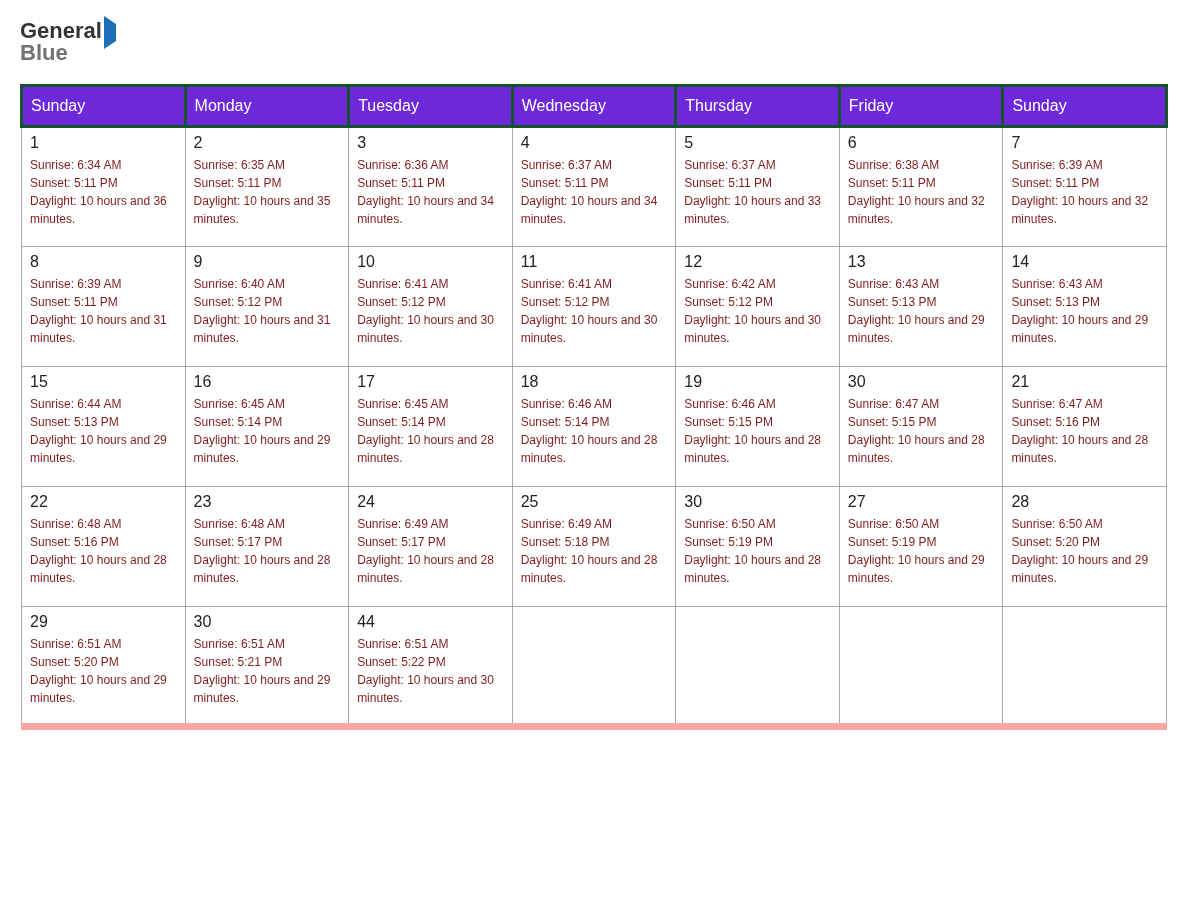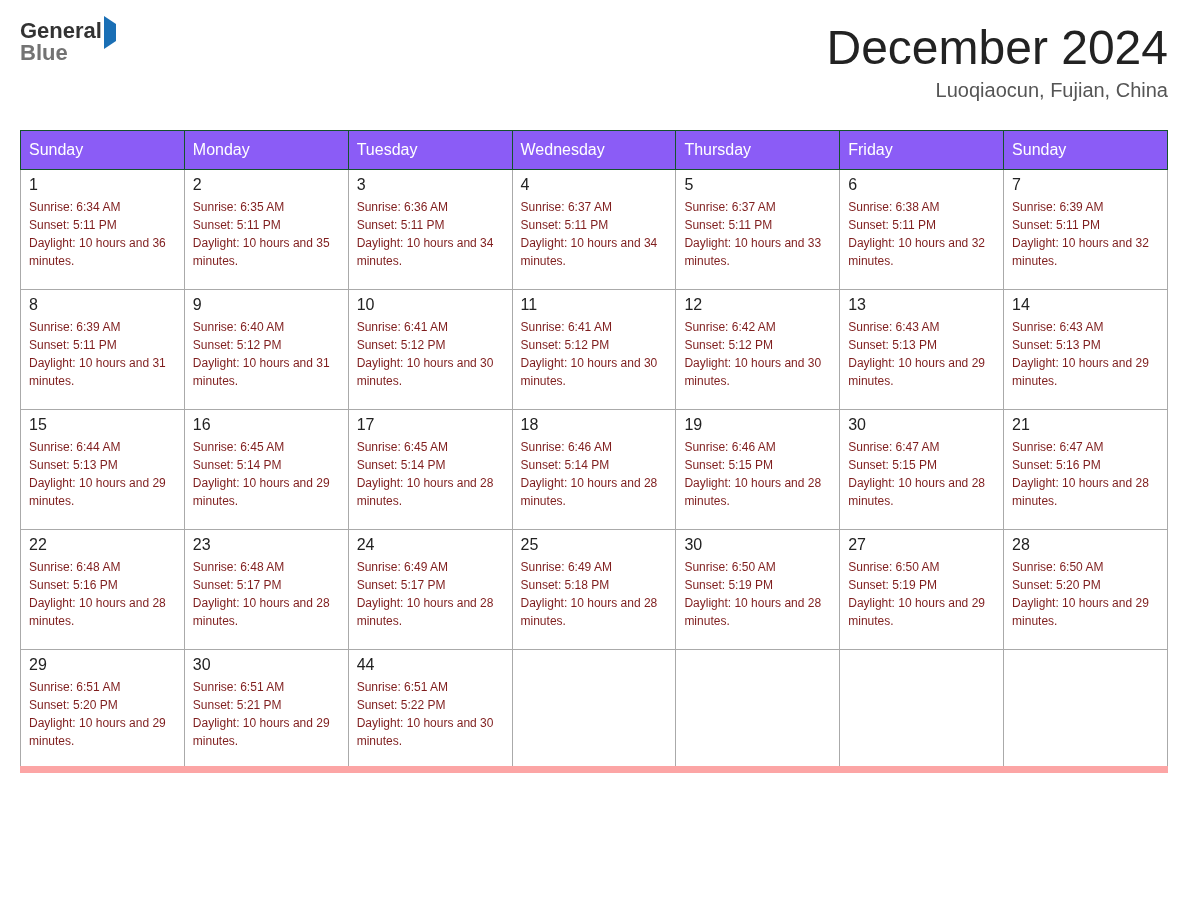--- a/index.html
+++ b/index.html
@@ -7,21 +7,21 @@
       font-family: Arial, sans-serif;
       background: #fff;
       width: 1188px;
       min-height: 918px;
       padding: 20px;
     }
     .header {
       display: flex;
       justify-content: space-between;
       align-items: flex-start;
-      margin-bottom: 28px;
+      margin-bottom: 20px;
     }
     .logo {
       display: flex;
       align-items: center;
       gap: 4px;
     }
     .logo-text-general {
       font-size: 22px;
       font-weight: bold;
       color: #333;
@@ -51,27 +51,27 @@
     .location {
       font-size: 20px;
       color: #555;
       margin-top: 4px;
     }
     table {
       width: 100%;
       border-collapse: collapse;
     }
     th {
-      background-color: #8b5cf6;
+      background-color: #6d28d9;
       color: white;
       padding: 10px 8px;
       text-align: left;
       font-size: 16px;
       font-weight: normal;
-      border: 1px solid #14532d;
+      border: 3px solid #14532d;
     }
     td {
       border: 1px solid #aaa;
       padding: 6px 8px;
       vertical-align: top;
       width: 14.28%;
       min-height: 90px;
       height: 120px;
     }
     .day-number {
@@ -96,24 +96,20 @@
 </head>
 <body>
 
 <div class="header">
   <div class="logo">
     <div style="line-height:1;">
       <span class="logo-text-general">General</span><span class="logo-arrow"></span>
       <br>
       <span class="logo-text-blue">Blue</span>
     </div>
-  </div>
-  <div class="title-section">
-    <div class="month-title">December 2024</div>
-    <div class="location">Luoqiaocun, Fujian, China</div>
   </div>
 </div>
 
 <table>
   <thead>
     <tr>
     <th>Sunday</th>
         <th>Monday</th>
         <th>Tuesday</th>
         <th>Wednesday</th>

